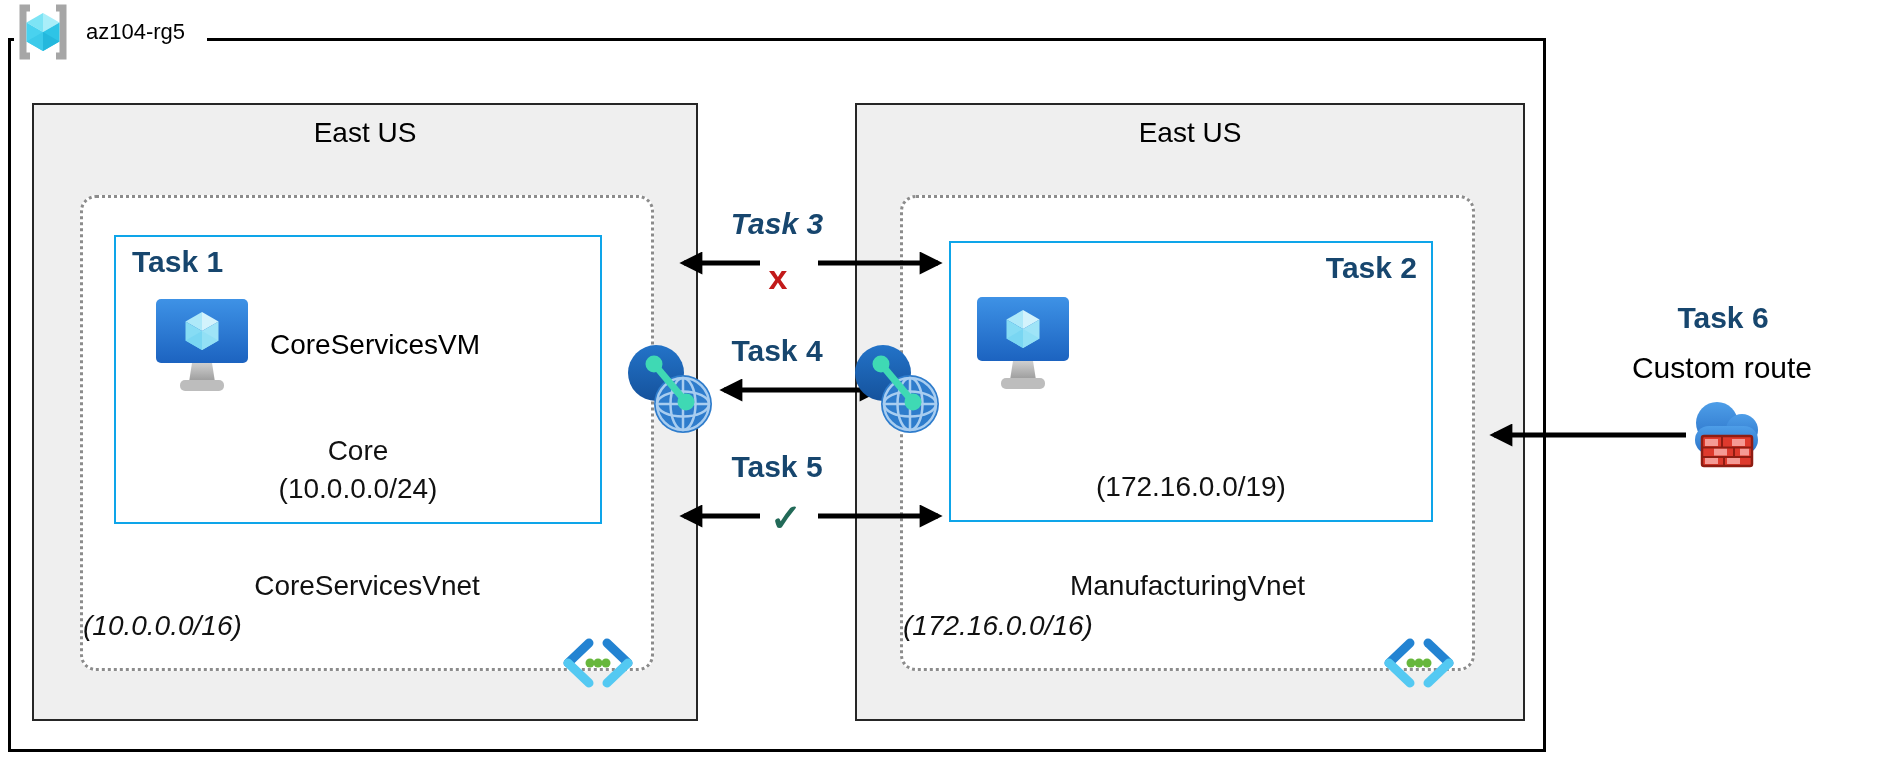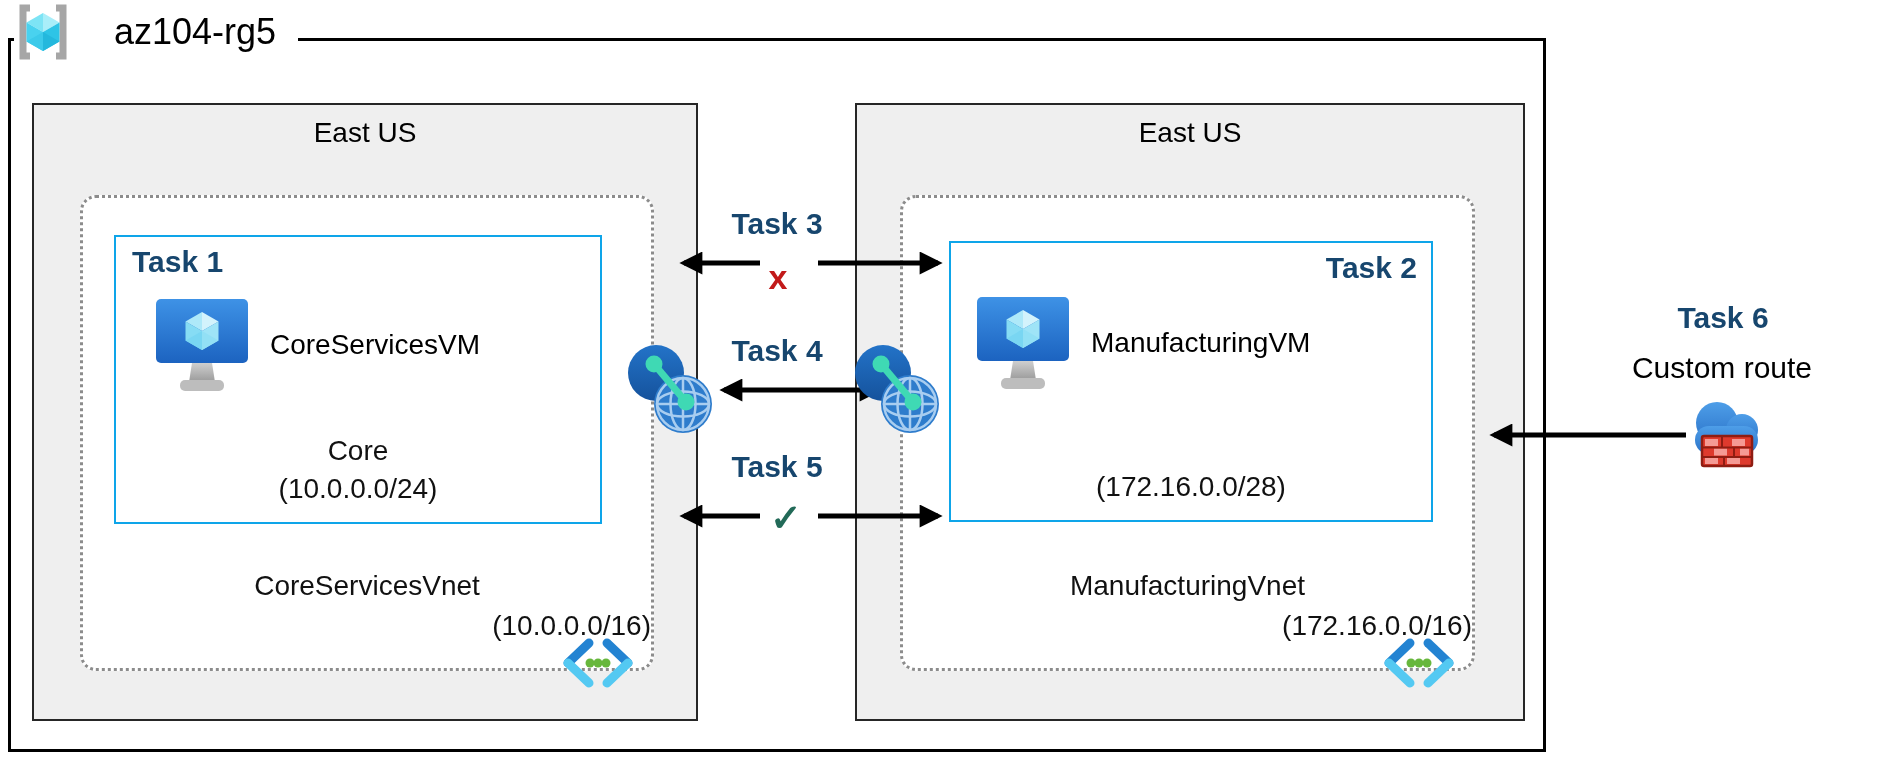--- a/index.html
+++ b/index.html
@@ -4,33 +4,33 @@
 <style>
   html,body{margin:0;padding:0;background:#fff;}
   .canvas{
     position:relative;width:1902px;height:759px;background:#fff;overflow:hidden;
     font-family:"Liberation Sans", sans-serif;color:#111;
   }
   
   .rg-box{position:absolute;left:8px;top:38px;width:1532px;height:708px;border:3px solid #000;}
   .rg-label{position:absolute;left:14px;top:0;height:64px;display:flex;align-items:center;gap:14px;
     background:#fff;padding:0 22px 0 0;z-index:4;}
-  .rg-label .rg-text{font-size:36px;color:#000;margin-left:28px;}
+  .rg-label .rg-text{font-size:22px;color:#000;}
   
   .region{position:absolute;top:103px;height:618px;background:var(--region-fill,#efefef);
     border:2px solid #262626;box-sizing:border-box;}
   .region.left{left:32px;width:666px;}
   .region.right{left:855px;width:670px;}
   .region-title{position:absolute;top:12px;left:0;width:100%;text-align:center;font-size:28px;color:#000;}
   
   .vnet-box{position:absolute;background:#fff;border:3px dotted #8c8c8c;border-radius:16px;box-sizing:content-box;}
   .region.left  .vnet-box{left:46px;top:90px;width:568px;height:470px;}
   .region.right .vnet-box{left:43px;top:90px;width:569px;height:470px;}
   .vnet-name{position:absolute;top:372px;left:0;width:100%;text-align:center;font-size:28px;}
-  .vnet-cidr{position:absolute;top:412px;left:0;width:100%;text-align:right;font-size:28px;}
+  .vnet-cidr{position:absolute;top:412px;left:0;width:100%;text-align:left;font-size:28px;font-style:italic;}
   .vnet-icon{position:absolute;right:14px;bottom:-27px;width:78px;height:62px;z-index:3;}
   
   .subnet-box{position:absolute;background:#fff;border:2px solid #0ea5e9;box-sizing:border-box;}
   .region.left  .subnet-box{left:31px;top:37px;width:488px;height:289px;}
   .region.right .subnet-box{left:46px;top:43px;width:484px;height:281px;}
   .task-label{position:absolute;font-size:30px;font-weight:bold;color:var(--task-label,#17466e);}
   .task-label.tl{left:16px;top:8px;}
   .task-label.tr{right:14px;top:8px;}
   .vm-row{position:absolute;display:flex;align-items:center;gap:20px;}
   .region.left  .vm-row{left:38px;top:58px;}
@@ -145,39 +145,38 @@
             <rect x="2" y="4" width="92" height="64" rx="5" fill="url(#mg2)"></rect>
             <polygon points="48,17 48,36 31.5,26.5" fill="#aee9f9"></polygon>
             <polygon points="48,17 64.5,26.5 48,36" fill="#d3f3fc"></polygon>
             <polygon points="31.5,26.5 48,36 48,55 31.5,45.5" fill="#86dcf4"></polygon>
             <polygon points="48,36 64.5,26.5 64.5,45.5 48,55" fill="#9fe4f7"></polygon>
             <polygon points="31.5,45.5 48,36 48,55" fill="#79d6f2"></polygon>
             <polygon points="48,36 64.5,45.5 48,55" fill="#92e0f5"></polygon>
             <polygon points="38,68 58,68 61,87 35,87" fill="url(#sg2)"></polygon>
             <rect x="26" y="85" width="44" height="11" rx="5" fill="#bdbdbd"></rect>
           </svg>
-          <span class="vm-name">ManufacturingVM</span>
         </div>
-        <div class="subnet-cidr">(172.16.0.0/28)</div>
+        <div class="subnet-cidr">(172.16.0.0/19)</div>
       </div>
       <div class="vnet-name">ManufacturingVnet</div>
       <div class="vnet-cidr">(172.16.0.0/16)</div>
       <svg class="vnet-icon" viewBox="0 0 78 62">
         <path d="M30,10 L9,30" stroke="#2383d2" stroke-width="9" stroke-linecap="round" fill="none"></path>
         <path d="M9,30 L30,50" stroke="#54c9f2" stroke-width="9" stroke-linecap="round" fill="none"></path>
         <path d="M48,10 L69,30" stroke="#2383d2" stroke-width="9" stroke-linecap="round" fill="none"></path>
         <path d="M69,30 L48,50" stroke="#54c9f2" stroke-width="9" stroke-linecap="round" fill="none"></path>
         <circle cx="31" cy="30" r="4.5" fill="#67b73c"></circle>
         <circle cx="39" cy="30" r="4.5" fill="#67b73c"></circle>
         <circle cx="47" cy="30" r="4.5" fill="#67b73c"></circle>
       </svg>
     </div>
   </div>
 
-  <div class="conn-label" style="left:697px;top:207px;">Task 3</div>
+  <div class="conn-label" style="left:697px;top:207px;font-style:italic;">Task 3</div>
   <div class="mark blocked-mark" style="left:733px;top:258px;">x</div>
 
   <div class="conn-label" style="left:697px;top:334px;">Task 4</div>
 
   <div class="conn-label" style="left:697px;top:450px;">Task 5</div>
   <div class="mark allowed-mark" style="left:741px;top:496px;">✓</div>
 
   <div class="t6-label">Task 6</div>
   <div class="t6-sub">Custom route</div>
   <svg class="t6-icon" viewBox="0 0 100 82">

